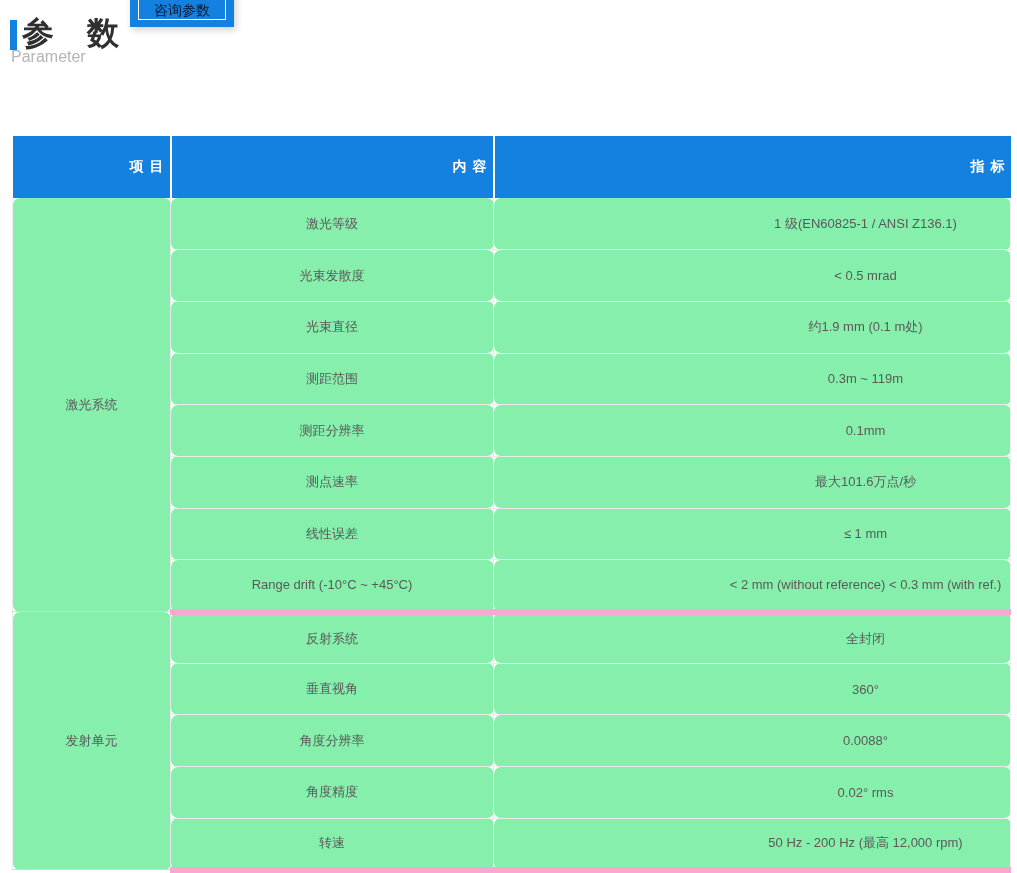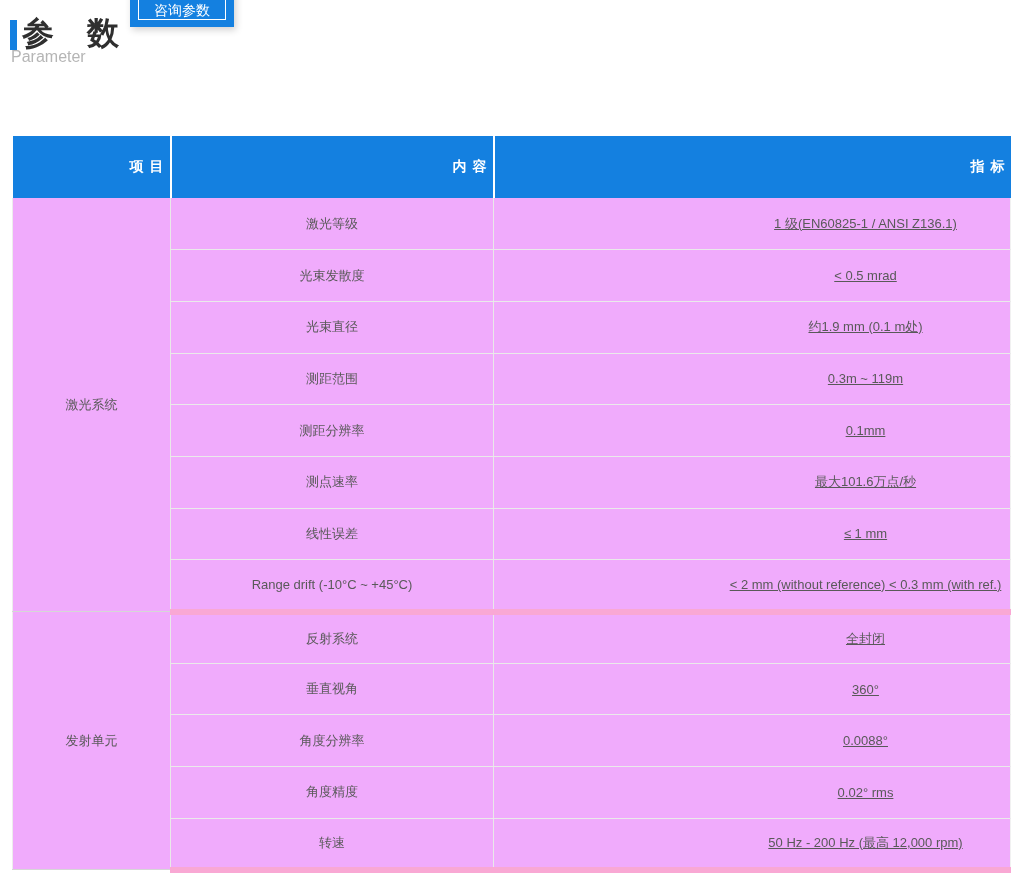--- a/index.html
+++ b/index.html
@@ -13,41 +13,41 @@
   .page-title { position:absolute; left:22px; top:12px; font-size:32px; font-weight:600;
     color:#2f2f2f; letter-spacing:12px; }
   .page-subtitle { position:absolute; left:11px; top:48px; font-size:16px; color:#b5b5b5; }
 
   
   .consult-btn { position:absolute; left:130px; top:-18px; width:104px; height:45px;
     background:#1480e0; padding:7px 8px; cursor:pointer;
     box-shadow:2px 3px 7px rgba(0,0,0,0.18); }
   .consult-btn-inner { width:100%; height:100%; border:1px solid #ffffff;
     display:flex; align-items:flex-end; justify-content:center; padding-bottom:1px; }
-  .consult-btn-label { color:#ffffff; font-size:14px; line-height:16px; white-space:nowrap; }
+  .consult-btn-label { color:#0f172a; font-size:14px; line-height:16px; white-space:nowrap; }
 
   
   .spec-table { position:absolute; left:12px; top:136px; width:998px;
     border-collapse:collapse; table-layout:fixed; }
   .spec-table col.c1 { width:158px; }
   .spec-table col.c2 { width:323px; }
   .spec-table col.c3 { width:517px; }
 
   .spec-table th { height:62px; background:#1480e0; color:#ffffff; font-size:14px;
     font-weight:bold; letter-spacing:6px; text-align:right; vertical-align:middle; }
   .spec-table th.h1, .spec-table th.h2 { border-right:2px solid #ffffff; }
   .spec-table th.h3 { }
 
   .spec-table td { height:51.7px; font-size:13px; color:#595959; text-align:center;
-    vertical-align:middle; background:#f0abfc; }
+    vertical-align:middle; background:#86efac;border-radius:7px; }
   td.cell-group { border-left:1px solid #ededed; border-right:1px solid #e9e9e9;
     border-bottom:1px solid #d6d6d6;margin-left:23px; }
   td.cell-name  { border-right:1px solid #e9e9e9; border-bottom:1px solid #eaeaea; }
   td.cell-value { border-right:1px solid #f1f1f1; border-bottom:1px solid #eaeaea;
-    padding-left:227px;text-decoration:underline; }
+    padding-left:227px; }
   tr.group-end td.cell-name, tr.group-end td.cell-value { border-bottom:6px solid #f9a8d4; }
 </style>
 </head>
 <body>
 
 <div class="heading-wrap">
   <div class="accent-bar"></div>
   <h1 class="page-title">参 数</h1>
   <div class="page-subtitle">Parameter</div>
   <div class="consult-btn">

